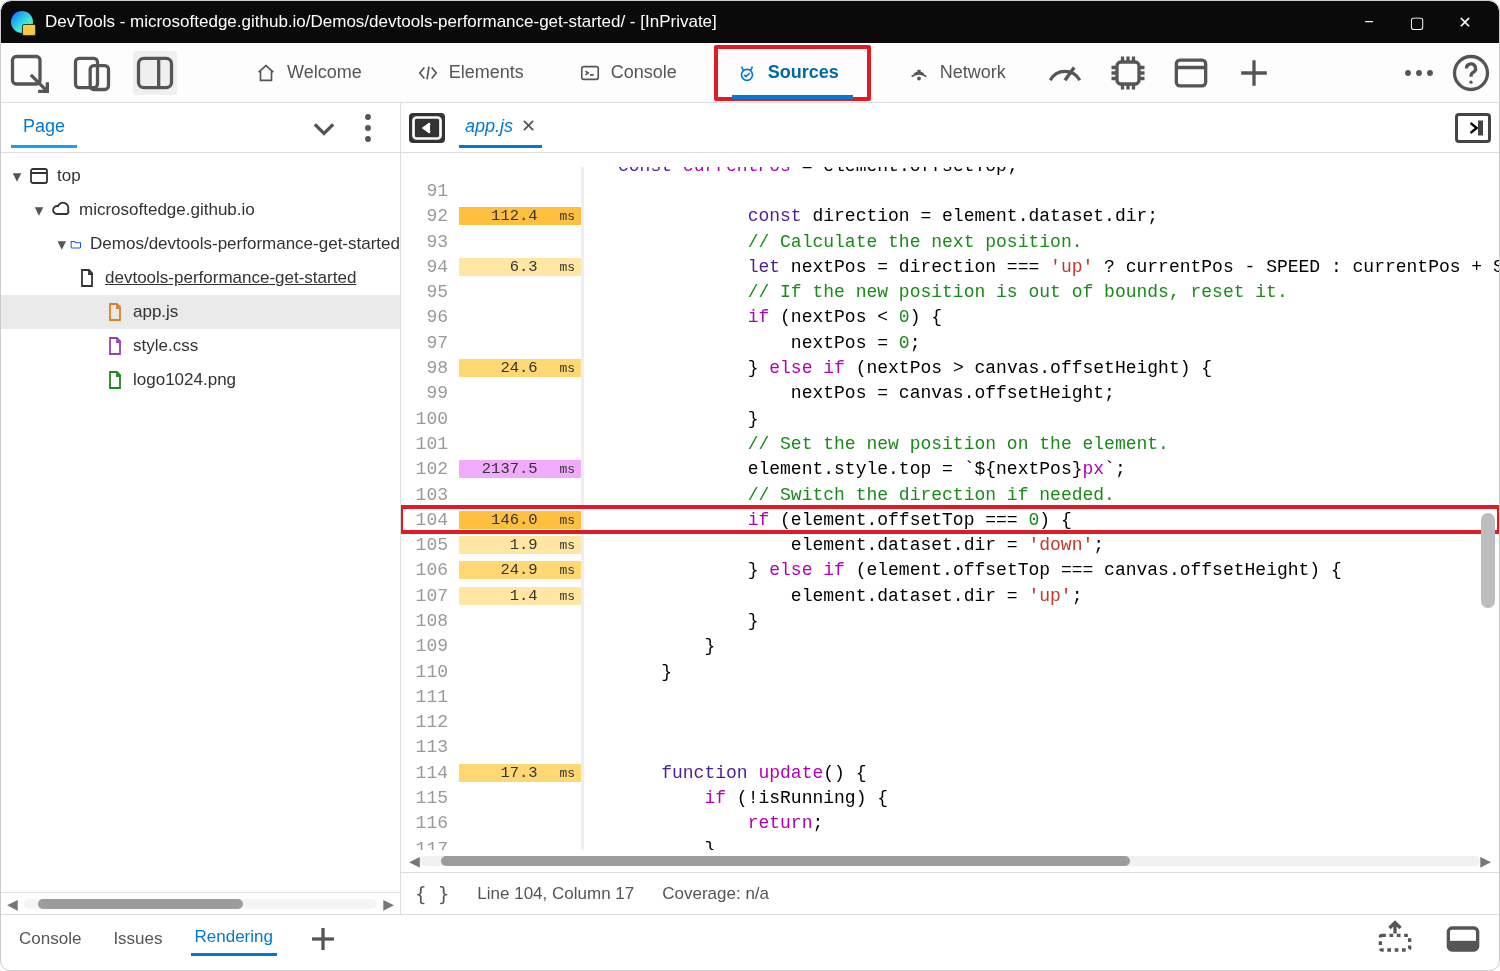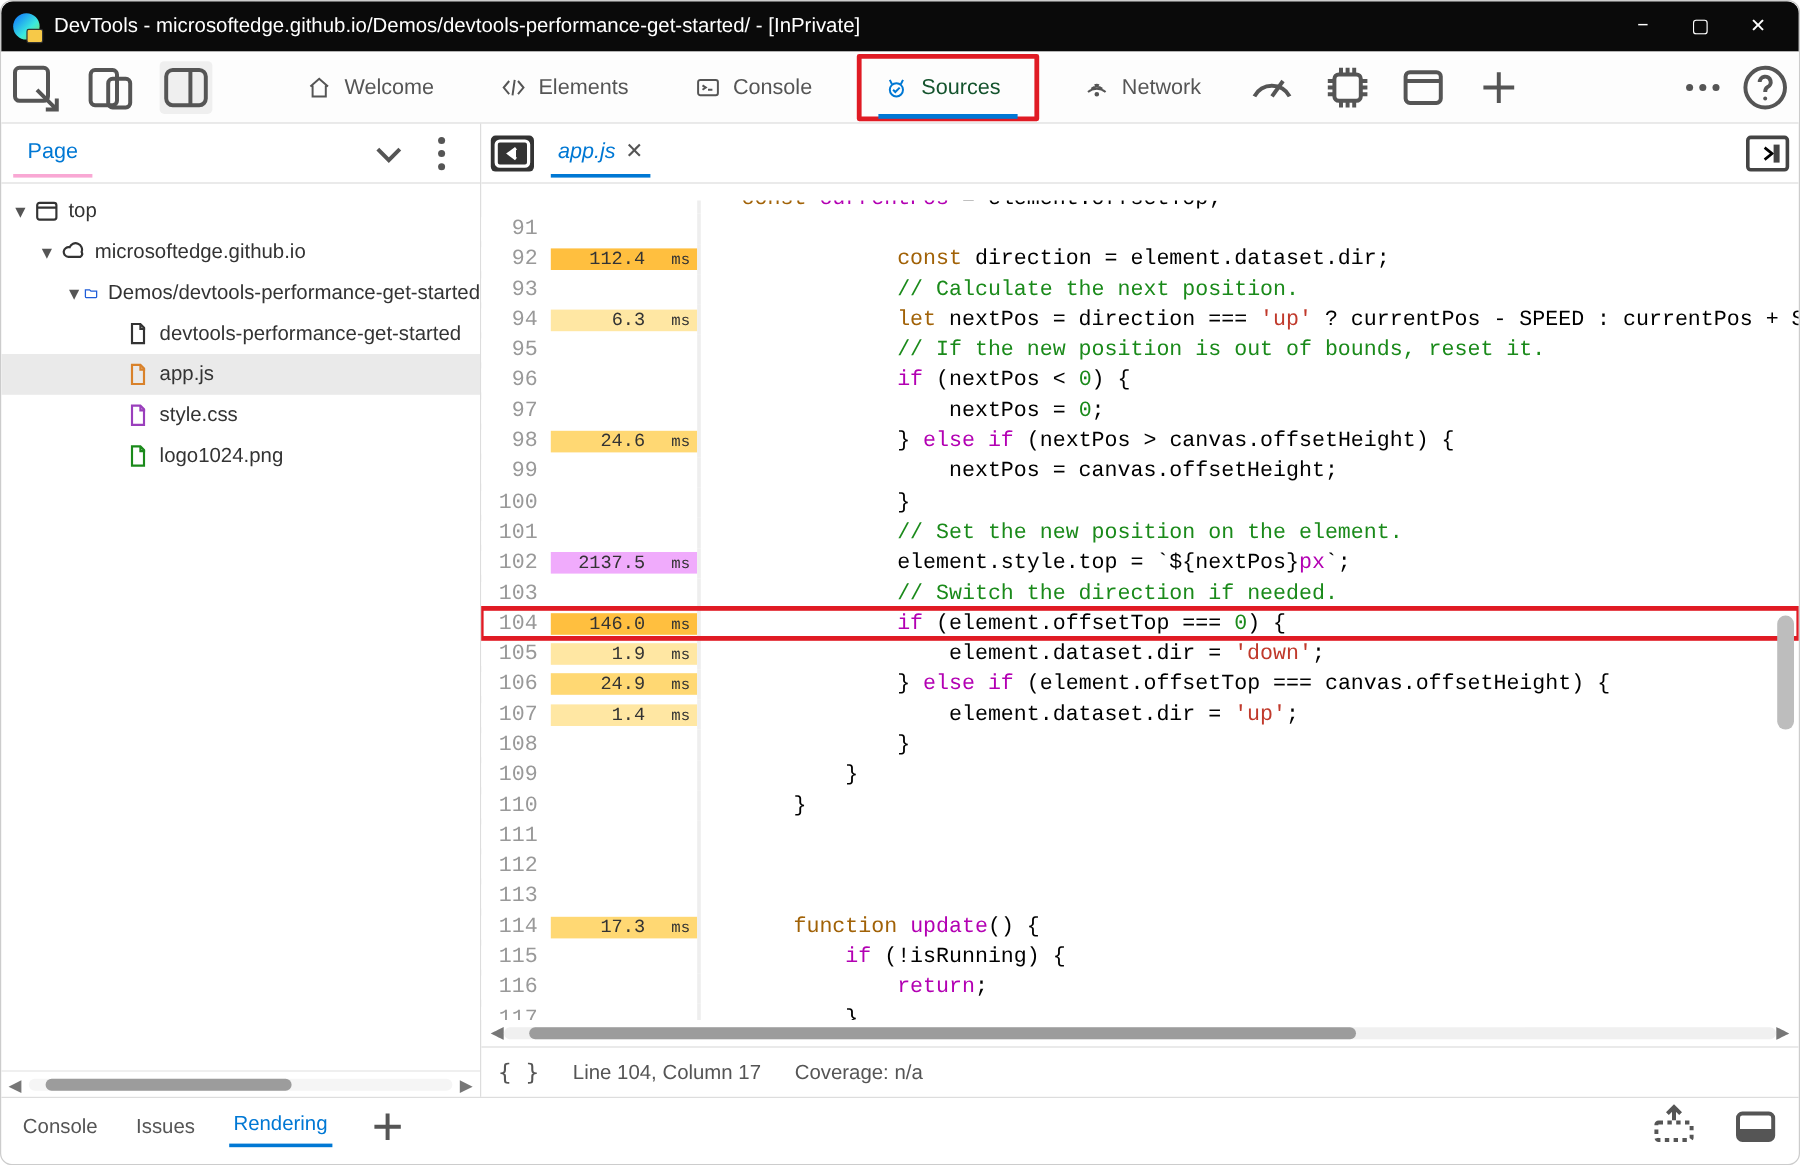--- a/index.html
+++ b/index.html
@@ -49,21 +49,21 @@
 .iconbtn {
   width: 44px; height:44px;
   display:flex; align-items:center; justify-content:center;
   color:#555; border-radius:4px;
 }
 .tab {
   height:48px; display:flex; align-items:center; gap:10px;
   padding: 0 18px; color:#555; font-size:18px; border-radius:4px;
 }
 .tab svg { width:22px; height:22px; }
-.tab.active { color:#14532d; }
+.tab.active { color:#0369a1;font-weight:bold; }
 .tab.active::after{content:"";}
 .tab-box { position:relative; }
 .tab-box.highlight {
   border: 4px solid #e01b24;
   border-radius:2px;
 }
 .tab-box.active-underline::after{
   content:""; position:absolute; left:14px; right:14px; bottom:-2px; height:4px; background:#0078d4;
 }
 .more-right { margin-left:auto; display:flex; gap:8px; align-items:center;}
@@ -71,21 +71,21 @@
 .sidebar {
   width: 400px; border-right:1px solid #ddd;
   display:flex; flex-direction:column;
 }
 .sidebar-header{
   height:50px; border-bottom:1px solid #ddd;
   display:flex; align-items:center; padding:0 10px;
 }
 .page-tab{
   color:#0078d4; font-size:18px; padding:8px 12px;
-  border-bottom: 3px solid #f9a8d4;
+  border-bottom: 3px solid #0ea5e9;
   margin-bottom:-1px;
 }
 .sidebar-header .grow{flex:1;}
 .tree { flex:1; overflow:auto; font-size:17px; color:#333; padding-top:6px;}
 .tree-row { display:flex; align-items:center; height:34px; padding-left:8px; white-space:nowrap; overflow:hidden;}
 .tree-row.sel { background:#eaeaea;}
 .tw { display:inline-block; width:16px; text-align:center; color:#555;}
 .ficon { width:20px; height:20px; margin:0 8px 0 4px; display:inline-flex; align-items:center; justify-content:center;}
 .sidebar-scroll{
   height:22px; border-top:1px solid #e4e4e4;
@@ -125,21 +125,21 @@
 }
 .timing .ms{font-size:13px; margin-left:14px;}
 .timing.l1{background:#ffe7a3;}
 .timing.l2{background:#ffd873;}
 .timing.l3{background:#ffbf3f;}
 .timing.l4{background:#f0abfc;}
 .vline{ width:3px; background:#eee; align-self:stretch;}
 .gap{width:30px;}
 .code{ flex:1; padding-left:4px; color:#000; overflow:hidden;}
 .tok-cm{color:#1a8a1a;}
-.tok-kw{color:#a16207;}
+.tok-kw{color:#4c1d95;}
 .tok-kw2{color:#b300b3;}
 .tok-num{color:#1a8a1a;}
 .tok-str{color:#c0392b;}
 .tok-prop{color:#b300b3;}
 .row-hl{ outline: 4px solid #e01b24; outline-offset:-2px;}
 .cut-top { clip-path: inset(14px 0 0 0); }
 .editor-hscroll{
   position:absolute; left:0; right:0; bottom:0; height:22px;
   display:flex; align-items:center; padding:0 8px; color:#777;
 }
@@ -329,21 +329,21 @@
       </div>
       <div class="tree-row" style="padding-left:56px;">
         <span class="tw">▾</span>
         <span class="ficon" style="color:#1f5dd8;">
             <svg viewBox="0 0 20 20">
               <path d="M2 6 h6 l2 2 h8 v8 a1 1 0 0 1 -1 1 H3 a1 1 0 0 1 -1 -1z"></path>
             </svg>
           </span>
         <span>Demos/devtools-performance-get-started</span>
       </div>
-      <div class="tree-row" style="padding-left:100px;">
+      <div class="tree-row" style="padding-left:72px;text-decoration:underline;">
         <span class="ficon">
             <svg viewBox="0 0 20 20">
               <path d="M5 2 h7 l3 3 v13 H5z M12 2 v4 h4"></path>
             </svg>
           </span>
         <span>devtools-performance-get-started</span>
       </div>
       <div class="tree-row sel" style="padding-left:100px;">
         <span class="ficon" style="color:#d9822b;">
             <svg viewBox="0 0 20 20">

